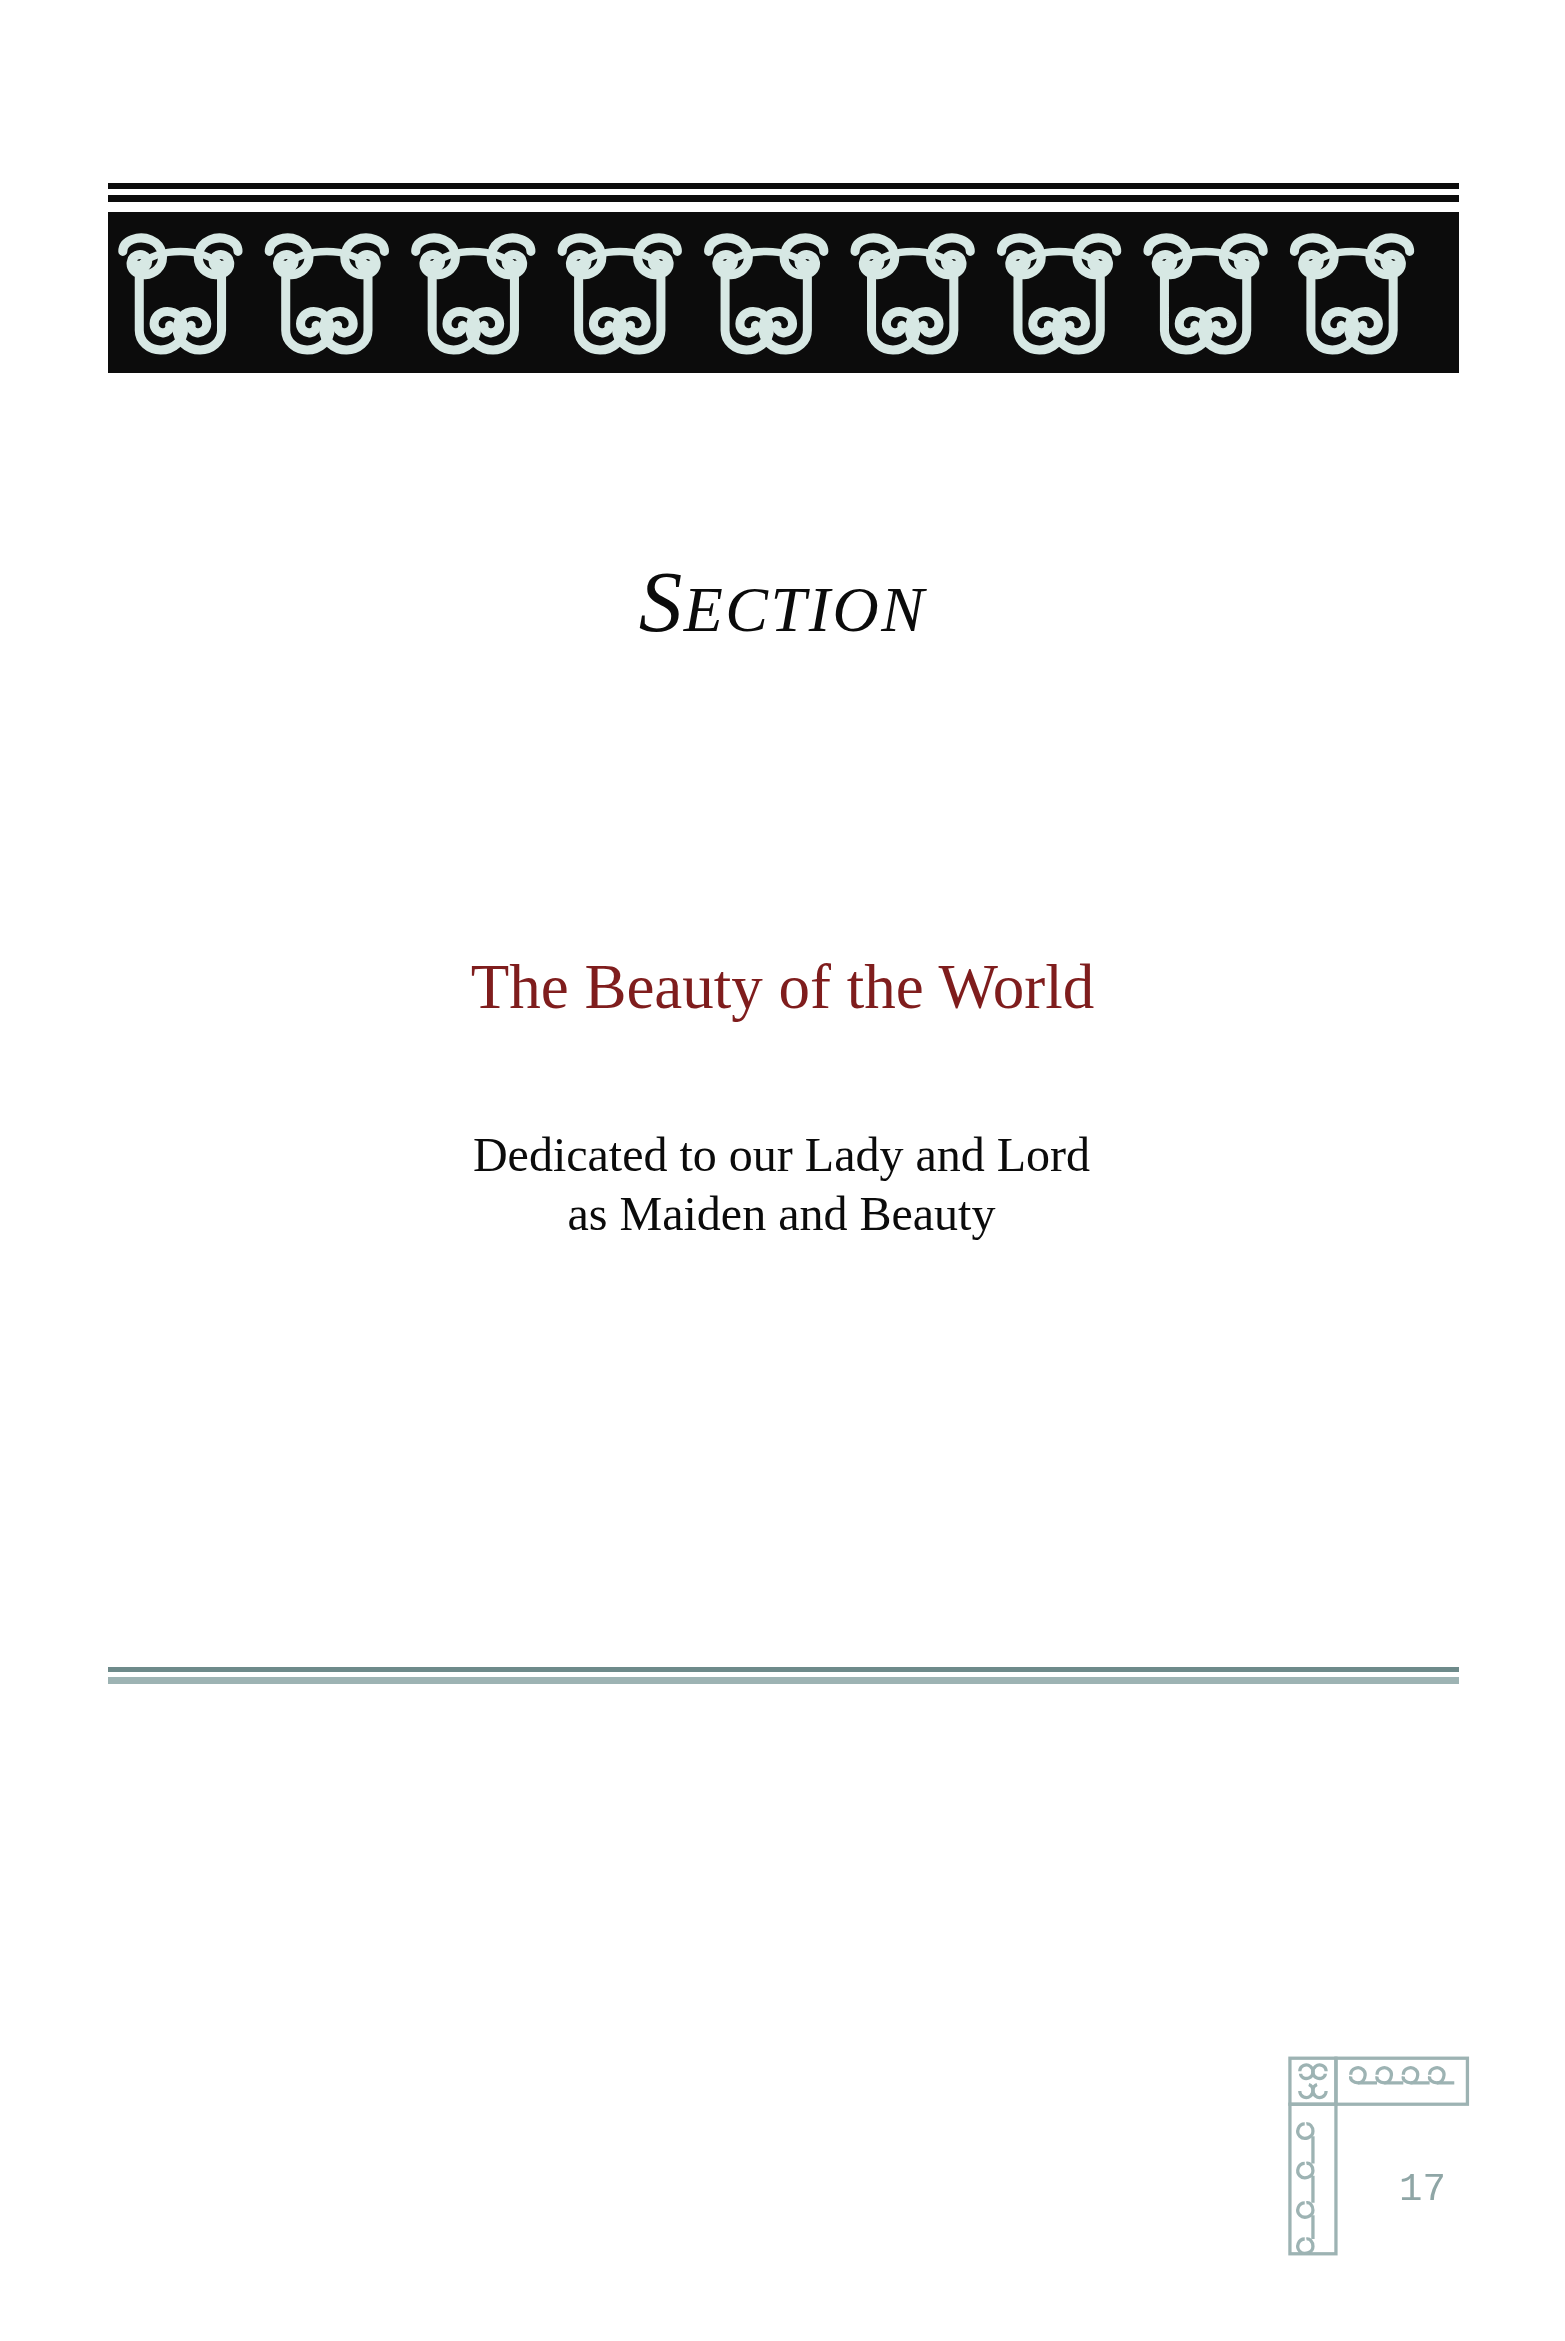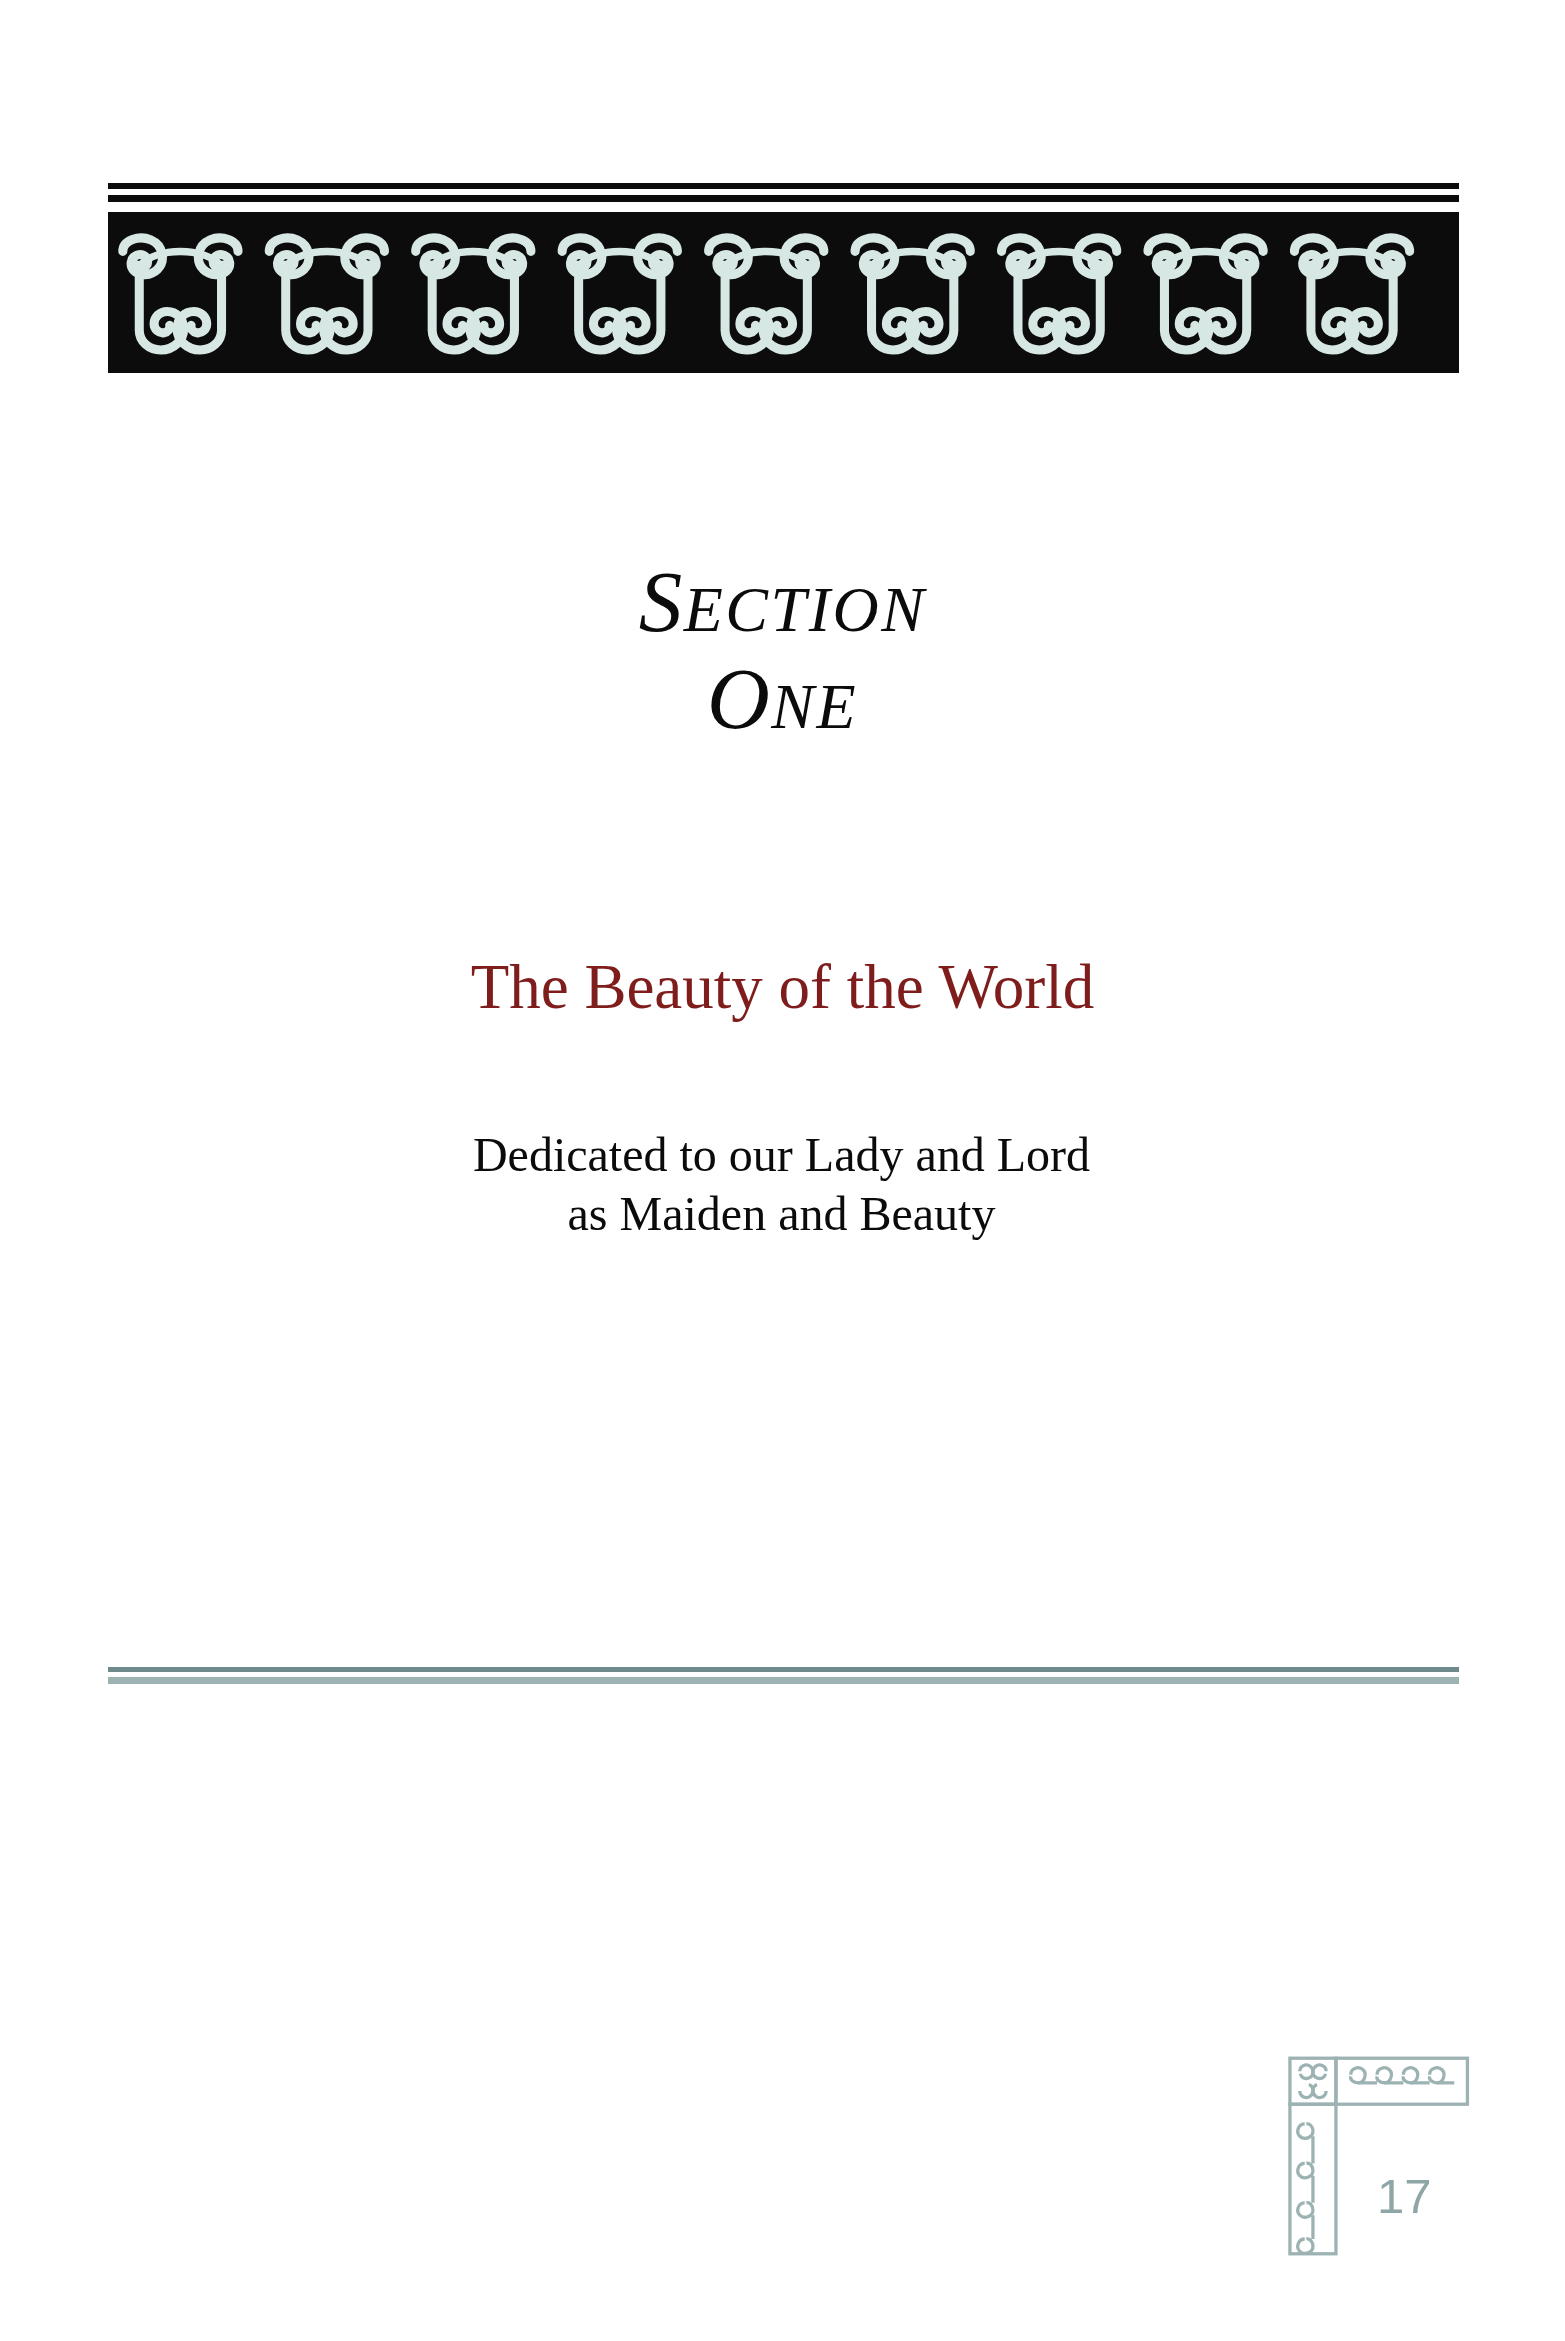--- a/index.html
+++ b/index.html
@@ -122,24 +122,24 @@
   .folio svg {
     position: absolute;
     left: 0;
     top: 0;
   }
   .folio-number {
     position: absolute;
     left: 92px;
     top: 115px;
     width: 91px;
-    text-align: left;
-    font-size: 49px;
+    text-align: center;
+    font-size: 39px;
     color: #8fa6a6;
-    font-family: Liberation Sans, sans-serif;
+    font-family: Liberation Mono, monospace;
   }
 </style>
 </head>
 <body>
 
 <div class="page">
 
   <div class="top-rules">
     <div class="rule rule-thin"></div>
     <div class="rule-gap"></div>
@@ -180,21 +180,20 @@
         <use href="#scrollpair" x="890" y="0"></use>
         <use href="#scrollpair" x="1068" y="0"></use>
         <use href="#scrollpair" x="1246" y="0"></use>
         <use href="#scrollpair" x="1424" y="0"></use>
       </g>
     </svg>
   </div>
 
   <div class="section-title">
     <span class="line"><span class="cap">S</span><span class="sc">ECTION</span></span>
-    <span class="line"><span class="cap">O</span><span class="sc">NE</span></span>
   </div>
 
   <div class="book-title">The Beauty of the World</div>
 
   <div class="dedication">
     <span class="line">Dedicated to our Lady and Lord</span>
     <span class="line">as Maiden and Beauty</span>
   </div>
 
   <div class="bottom-rules">

